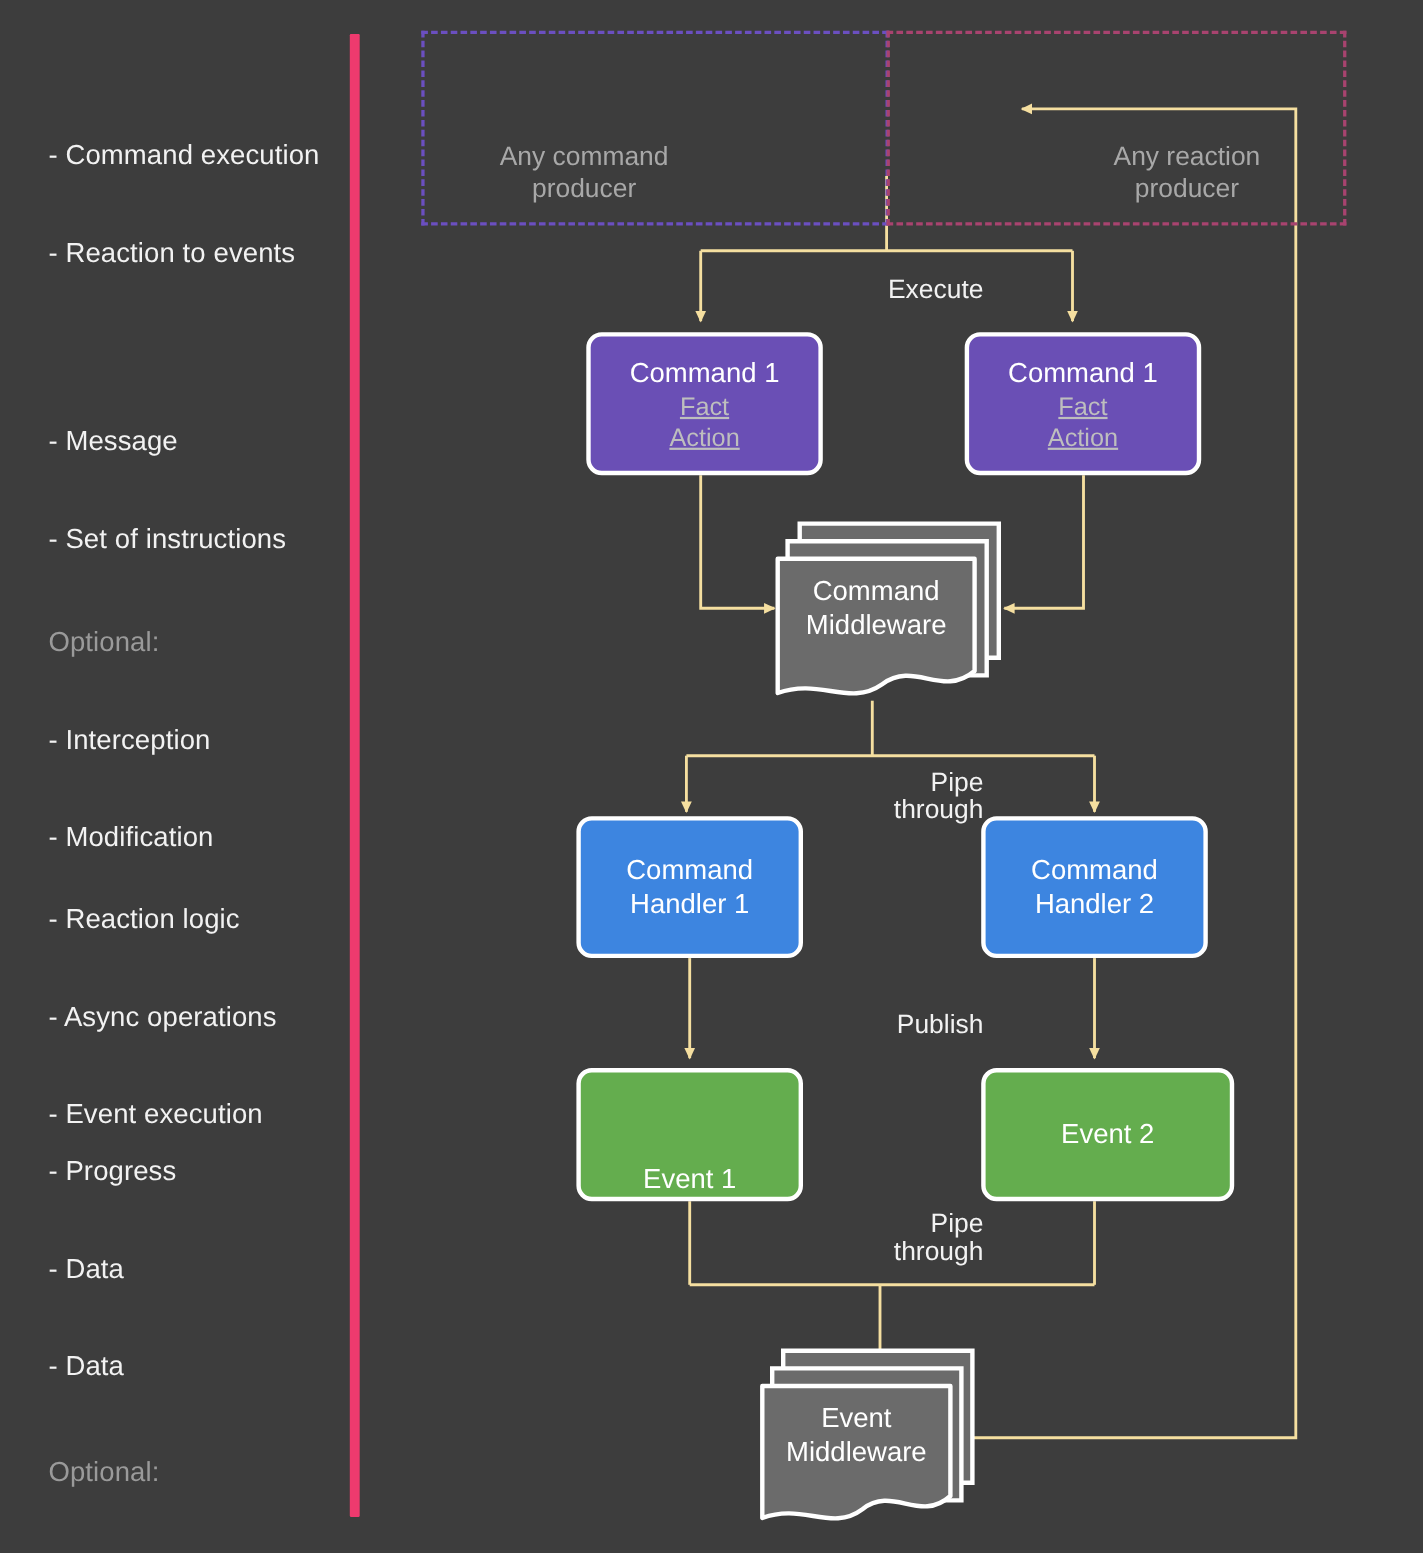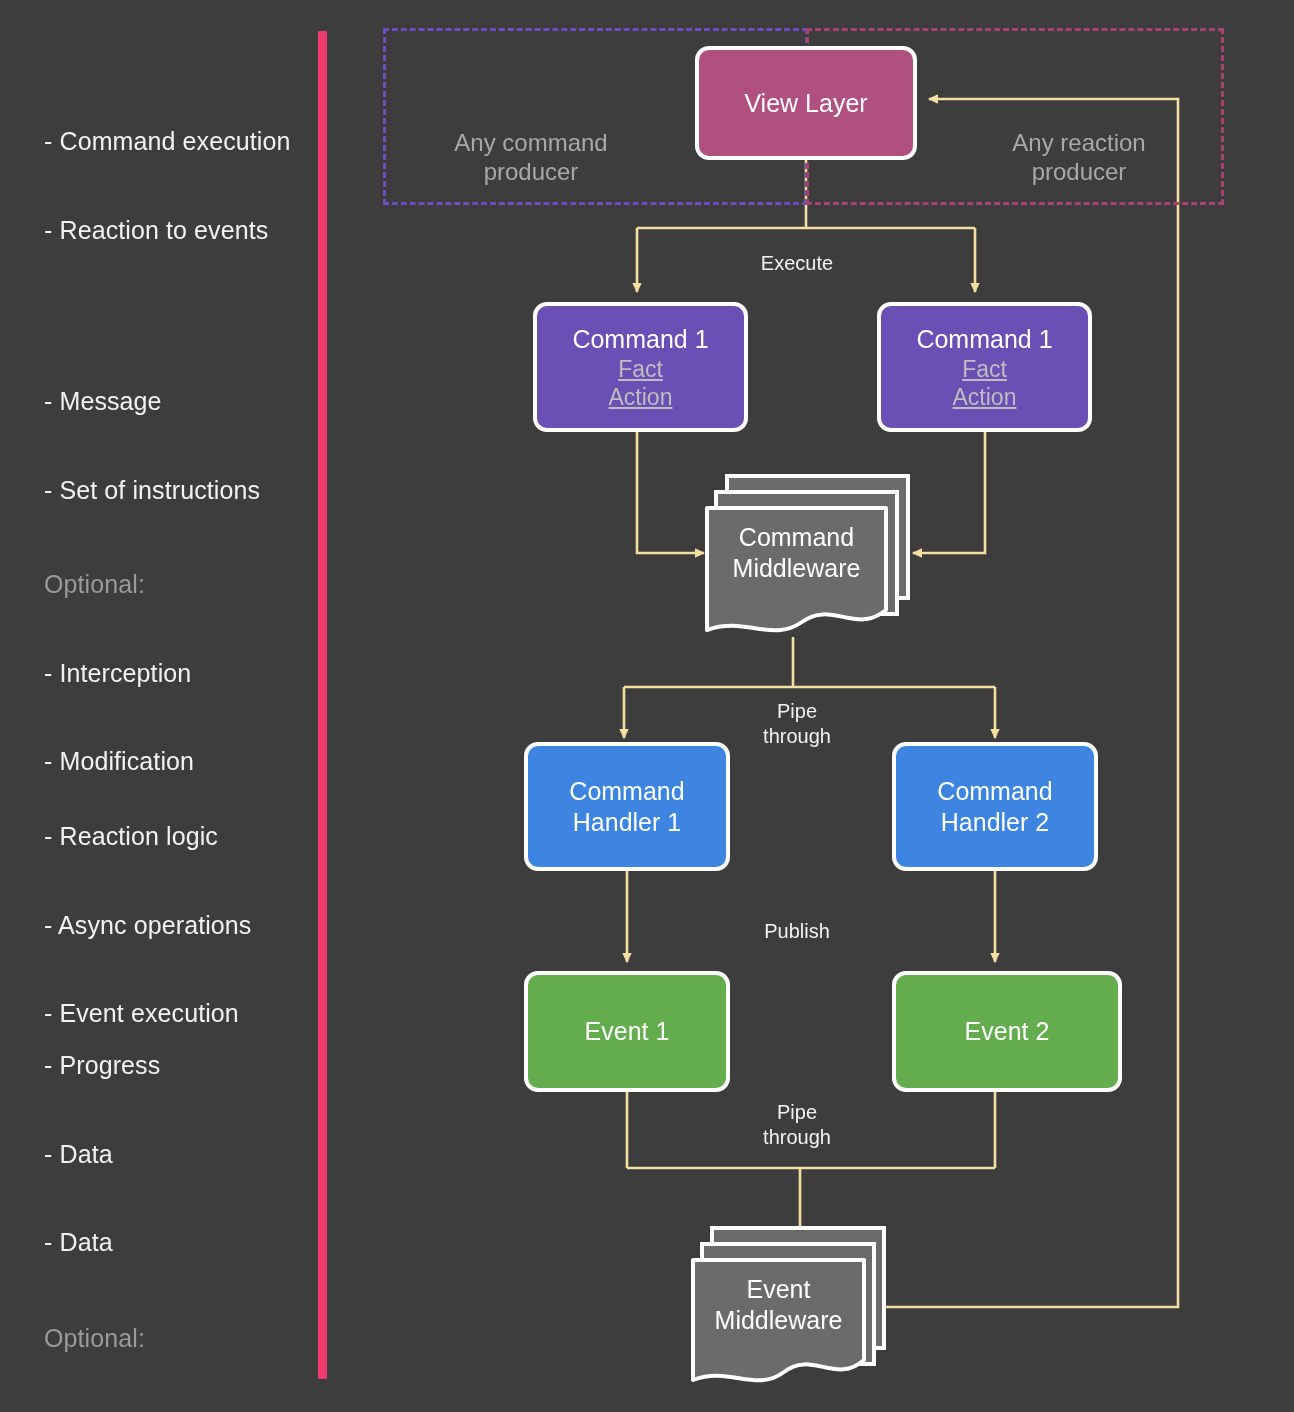--- a/index.html
+++ b/index.html
@@ -76,23 +76,23 @@
     text-align: center;
     white-space: pre;
     z-index: 6;
     pointer-events: none;
   }
 
   
   .edge-label {
     position: absolute;
     color: #F2F2F2;
-    font-size: 20px;
+    font-size: 24px;
     line-height: 25px;
-    text-align: center;
+    text-align: right;
     white-space: pre;
     z-index: 4;
   }
 </style>
 </head>
 <body>
 
 <div id="stage">
 
   <div class="ann" style="left:44px; top:68px;">
@@ -172,23 +172,20 @@
     </g>
   </svg>
 
   <div class="edge-label" style="left:700px; top:251px; width:194px;">Execute</div>
   <div class="edge-label" style="left:700px; top:699px; width:194px;">Pipe
 through</div>
   <div class="edge-label" style="left:700px; top:919px; width:194px;">Publish</div>
   <div class="edge-label" style="left:700px; top:1100px; width:194px;">Pipe
 through</div>
 
-  <div class="node" style="left:695px; top:46px; width:222px; height:114px; background:#B05080;">
-    <span class="t1">View Layer</span>
-  </div>
 
   <div class="node" style="left:533px; top:302px; width:215px; height:130px; background:#6A4FB5;">
     <span class="t1">Command 1</span>
     <span class="t2">Fact</span>
     <span class="t2">Action</span>
   </div>
 
   <div class="node" style="left:877px; top:302px; width:215px; height:130px; background:#6A4FB5;">
     <span class="t1">Command 1</span>
     <span class="t2">Fact</span>
@@ -208,21 +205,21 @@
   <div class="node" style="left:524px; top:742px; width:206px; height:129px; background:#3D85E0;">
     <span class="t1">Command</span>
     <span class="t1">Handler 1</span>
   </div>
 
   <div class="node" style="left:892px; top:742px; width:206px; height:129px; background:#3D85E0;">
     <span class="t1">Command</span>
     <span class="t1">Handler 2</span>
   </div>
 
-  <div class="node" style="left:524px; top:971px; width:206px; height:121px; background:#64AD4E;">
+  <div class="node" style="left:524px; top:971px; width:206px; height:121px; background:#64AD4E;justify-content:flex-end;">
     <span class="t1">Event 1</span>
   </div>
 
   <div class="node" style="left:892px; top:971px; width:230px; height:121px; background:#64AD4E;">
     <span class="t1">Event 2</span>
   </div>
 
   <div class="doc-stack" style="left:690px; top:1222px; width:200px; height:166px;">
     <svg width="200" height="166" viewBox="0 0 200 166" xmlns="http://www.w3.org/2000/svg">
       <path d="M22,6 H194 V126 H22 Z" fill="#6B6B6B" stroke="#FFFFFF" stroke-width="4"></path>

